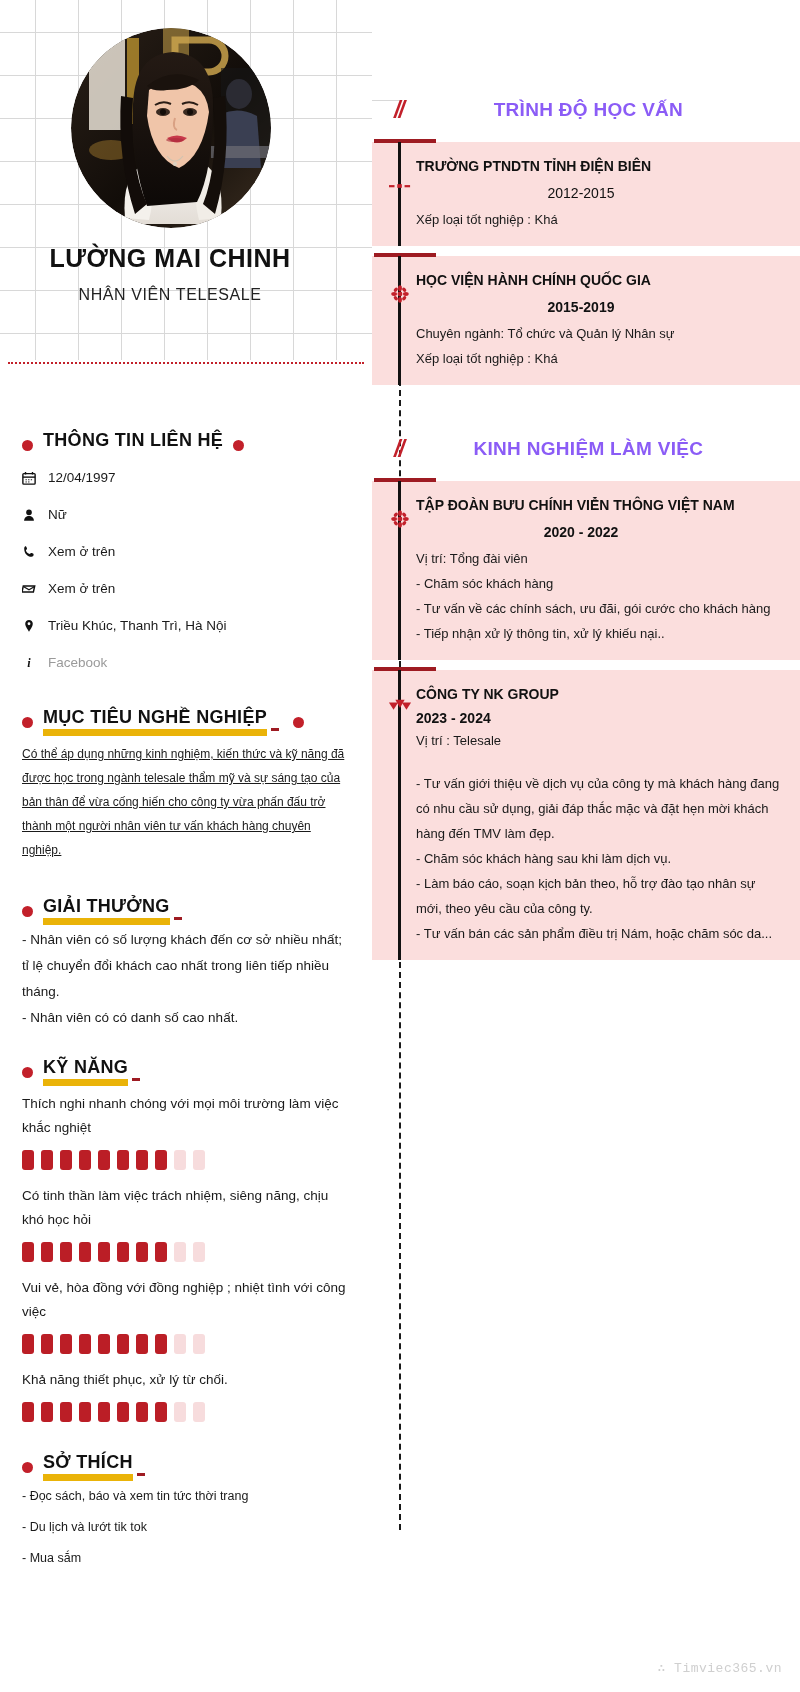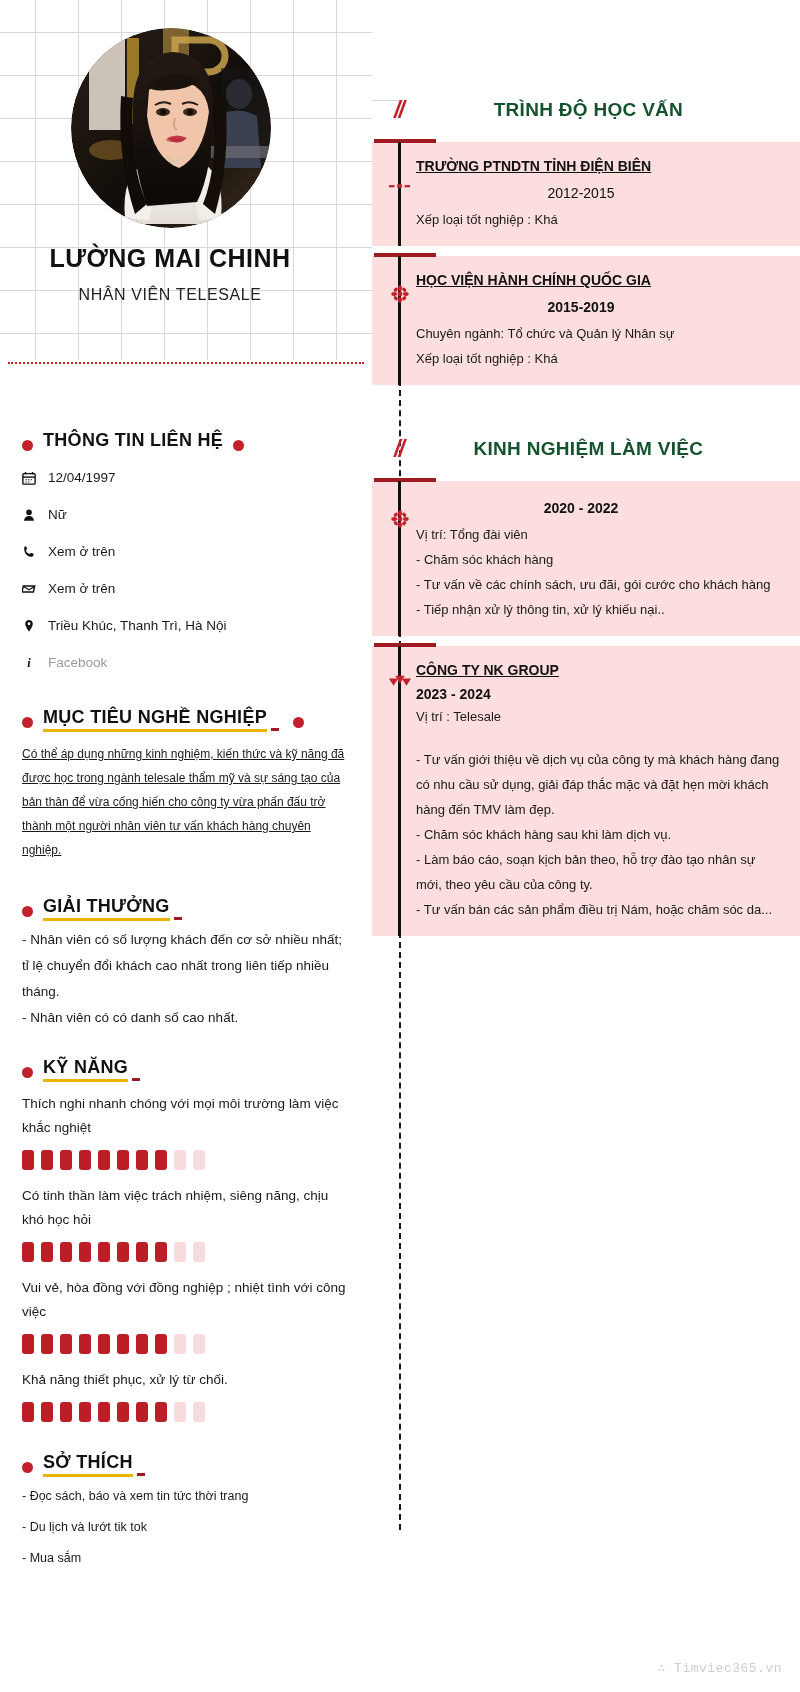--- a/index.html
+++ b/index.html
@@ -102,21 +102,21 @@
     flex: none;
   }
   .sec-title {
     font-size: 18px;
     font-weight: bold;
     color: #111;
     letter-spacing: 0.3px;
     white-space: nowrap;
   }
   .sec-title.underlined {
-    border-bottom: 3px solid #eab308;
+    border-bottom: 7px solid #eab308;
     padding-bottom: 2px;
   }
   .sec-title-wrap { position: relative; }
   .und-tick {
     position: absolute;
     bottom: -3px; right: -12px;
     width: 8px; height: 3px;
     background: #9e1b22;
   }
 
@@ -205,21 +205,21 @@
     font-style: italic;
     color: #c2202a;
     flex: none;
     letter-spacing: -2px;
   }
   .r-head-title {
     flex: 1;
     text-align: center;
     font-size: 19px;
     font-weight: bold;
-    color: #14532d;
+    color: #8b5cf6;
     letter-spacing: 0.3px;
     padding-right: 26px;
   }
 
   .card {
     position: relative;
     background: #fbdedd;
     padding: 12px 18px 14px 44px;
     margin-top: 10px;
   }
@@ -245,21 +245,20 @@
     color: #c2202a;
     font-size: 22px;
     line-height: 1;
   }
 
   .org {
     font-size: 14px;
     font-weight: bold;
     color: #111;
     line-height: 24px;
-    text-decoration: underline;
   }
   .years {
     font-size: 14px;
     color: #111;
     text-align: center;
     margin: 7px 0 6px;
     padding-right: 36px;
   }
   .years.b { font-weight: bold; }
   .years.left { text-align: left; padding-right: 0; font-weight: bold; margin: 4px 0 2px; }
@@ -589,20 +588,21 @@
               <ellipse cx="12" cy="18.4" rx="2.1" ry="3.1"></ellipse>
               <ellipse cx="5.6" cy="12" rx="3.1" ry="2.1"></ellipse>
               <ellipse cx="18.4" cy="12" rx="3.1" ry="2.1"></ellipse>
               <ellipse cx="7.4" cy="7.4" rx="2.6" ry="1.8" transform="rotate(-45 7.4 7.4)"></ellipse>
               <ellipse cx="16.6" cy="16.6" rx="2.6" ry="1.8" transform="rotate(-45 16.6 16.6)"></ellipse>
               <ellipse cx="16.6" cy="7.4" rx="2.6" ry="1.8" transform="rotate(45 16.6 7.4)"></ellipse>
               <ellipse cx="7.4" cy="16.6" rx="2.6" ry="1.8" transform="rotate(45 7.4 16.6)"></ellipse>
             </g>
           </svg>
         </div>
+        <div class="org">TẬP ĐOÀN BƯU CHÍNH VIỄN THÔNG VIỆT NAM</div>
         <div class="years b">2020 - 2022</div>
         <div class="det">Vị trí: Tổng đài viên</div>
         <div class="det">- Chăm sóc khách hàng</div>
         <div class="det">- Tư vấn về các chính sách, ưu đãi, gói cước cho khách hàng</div>
         <div class="det">- Tiếp nhận xử lý thông tin, xử lý khiếu nại..</div>
       </div>
       <div class="card">
         <div class="card-topbar"></div>
         <div class="card-stem"></div>
         <div class="card-badge" style="top: 24px;">

